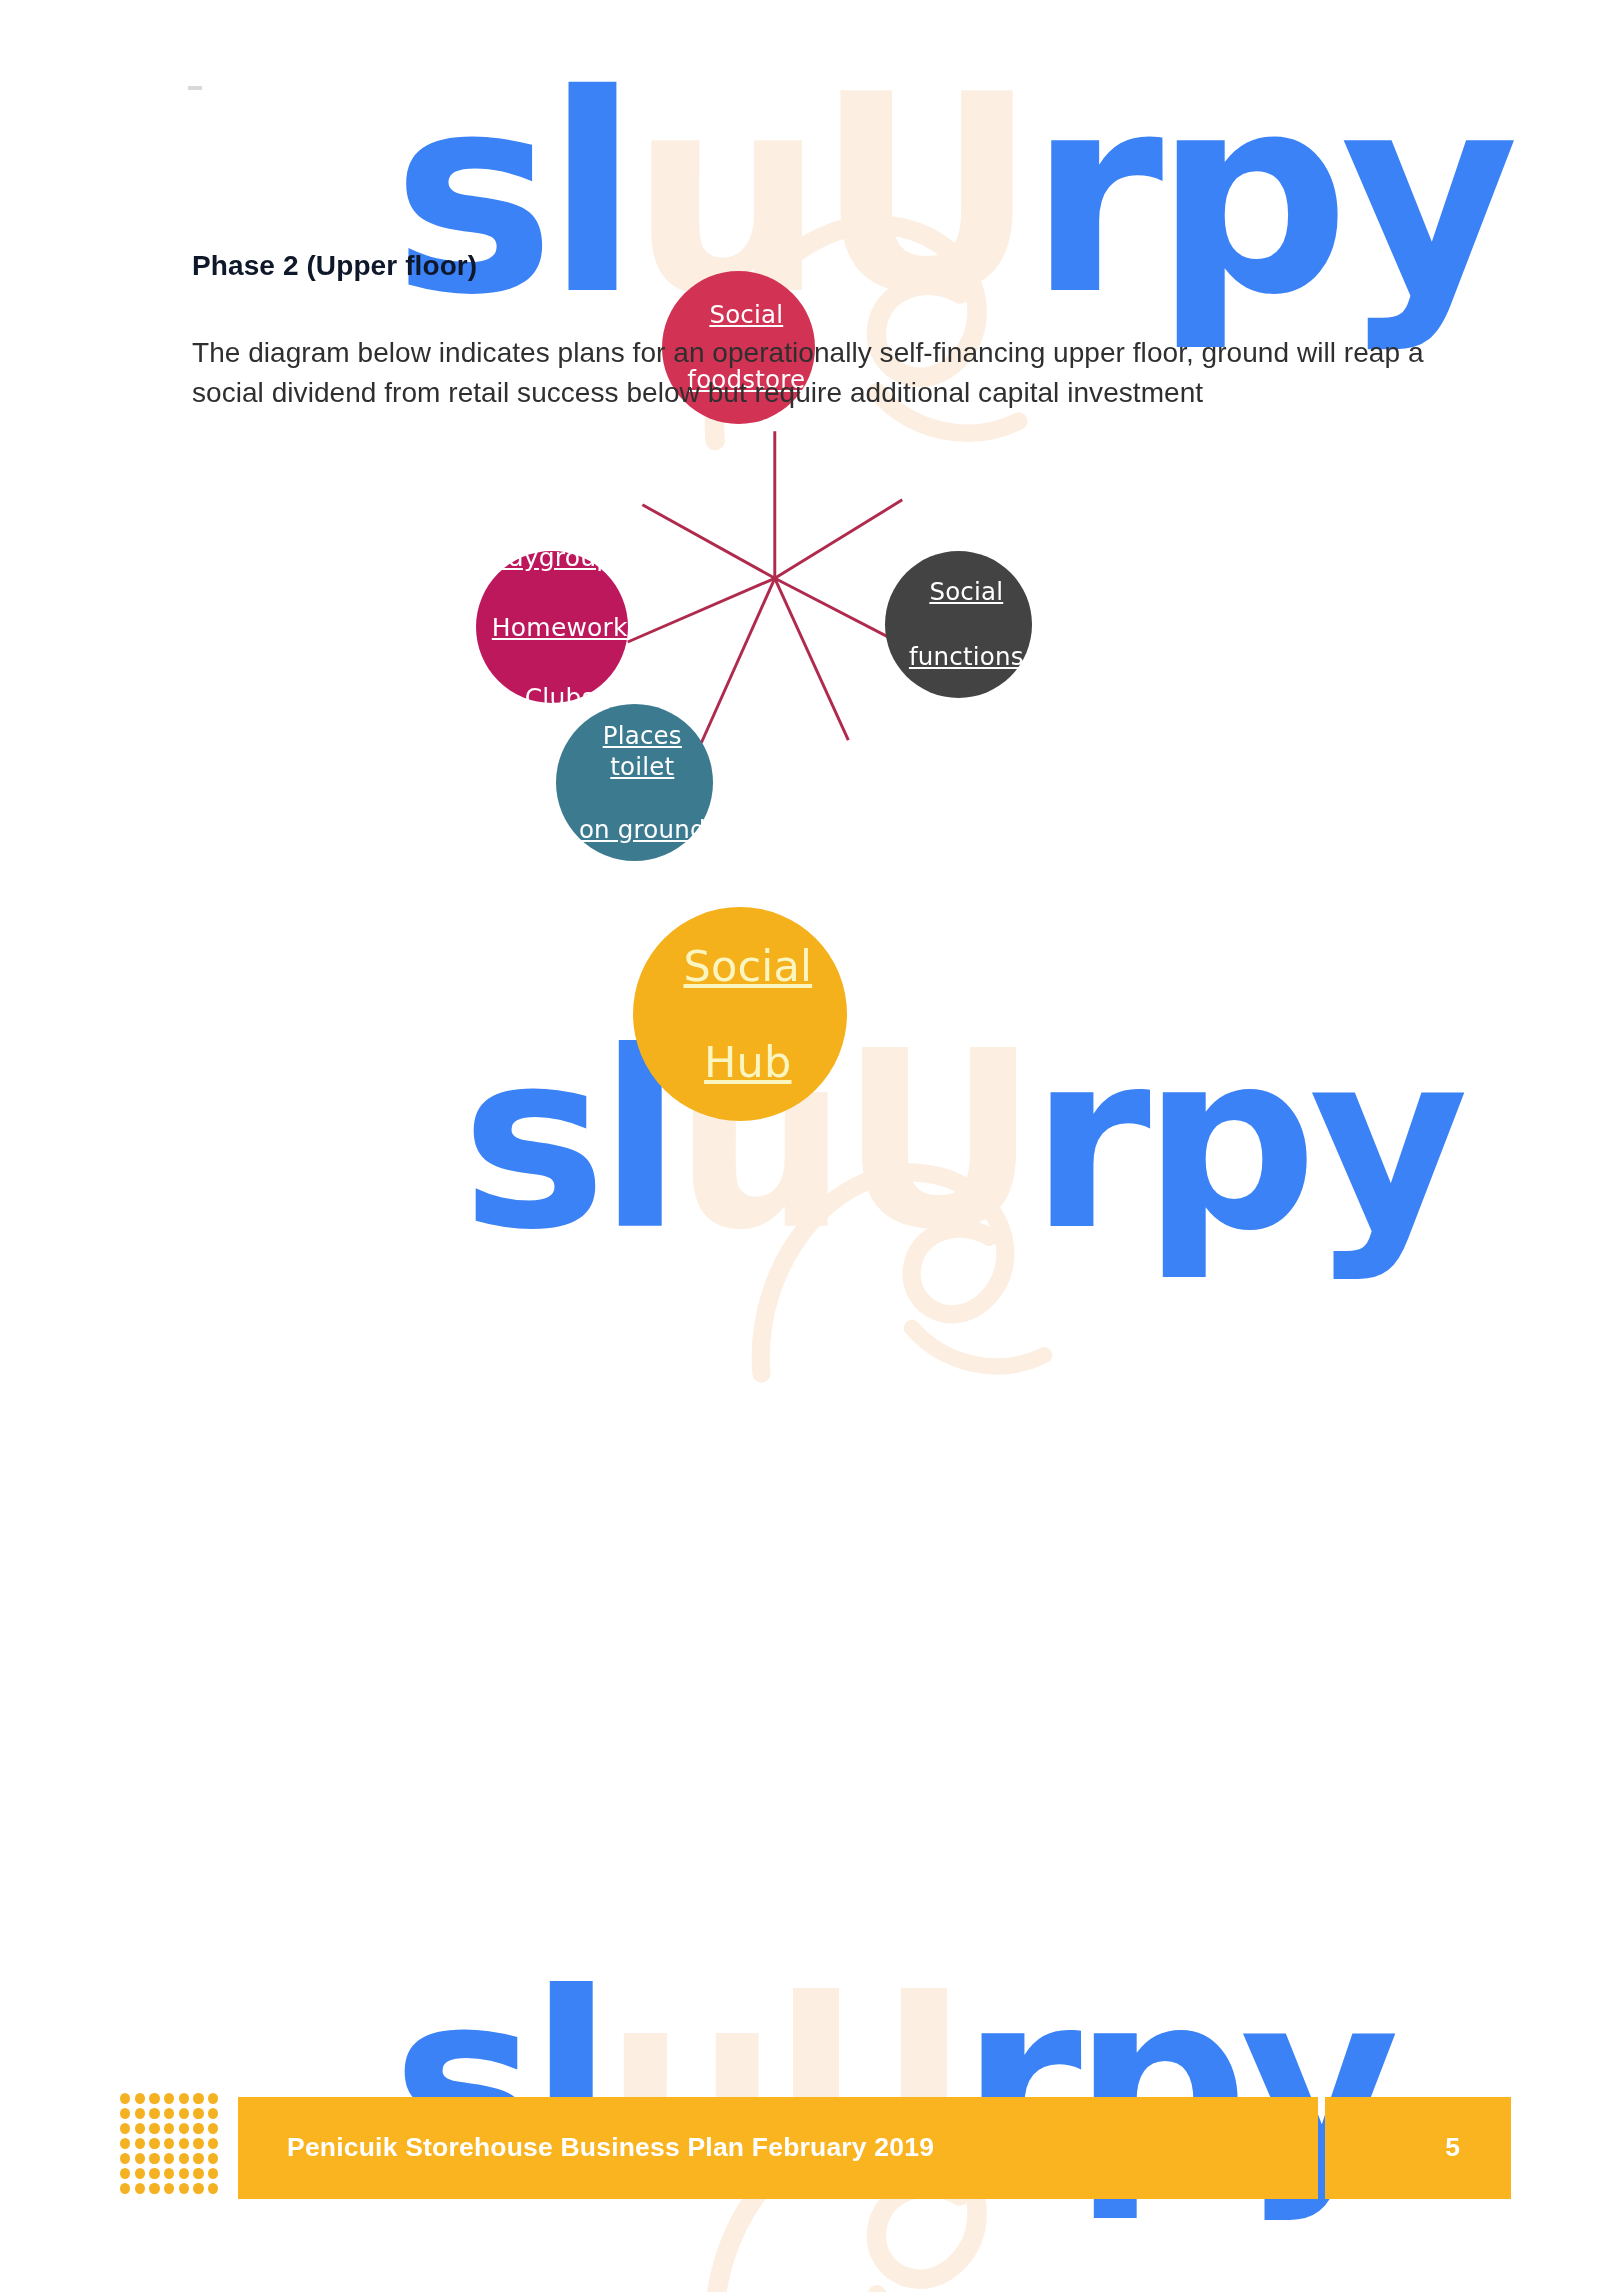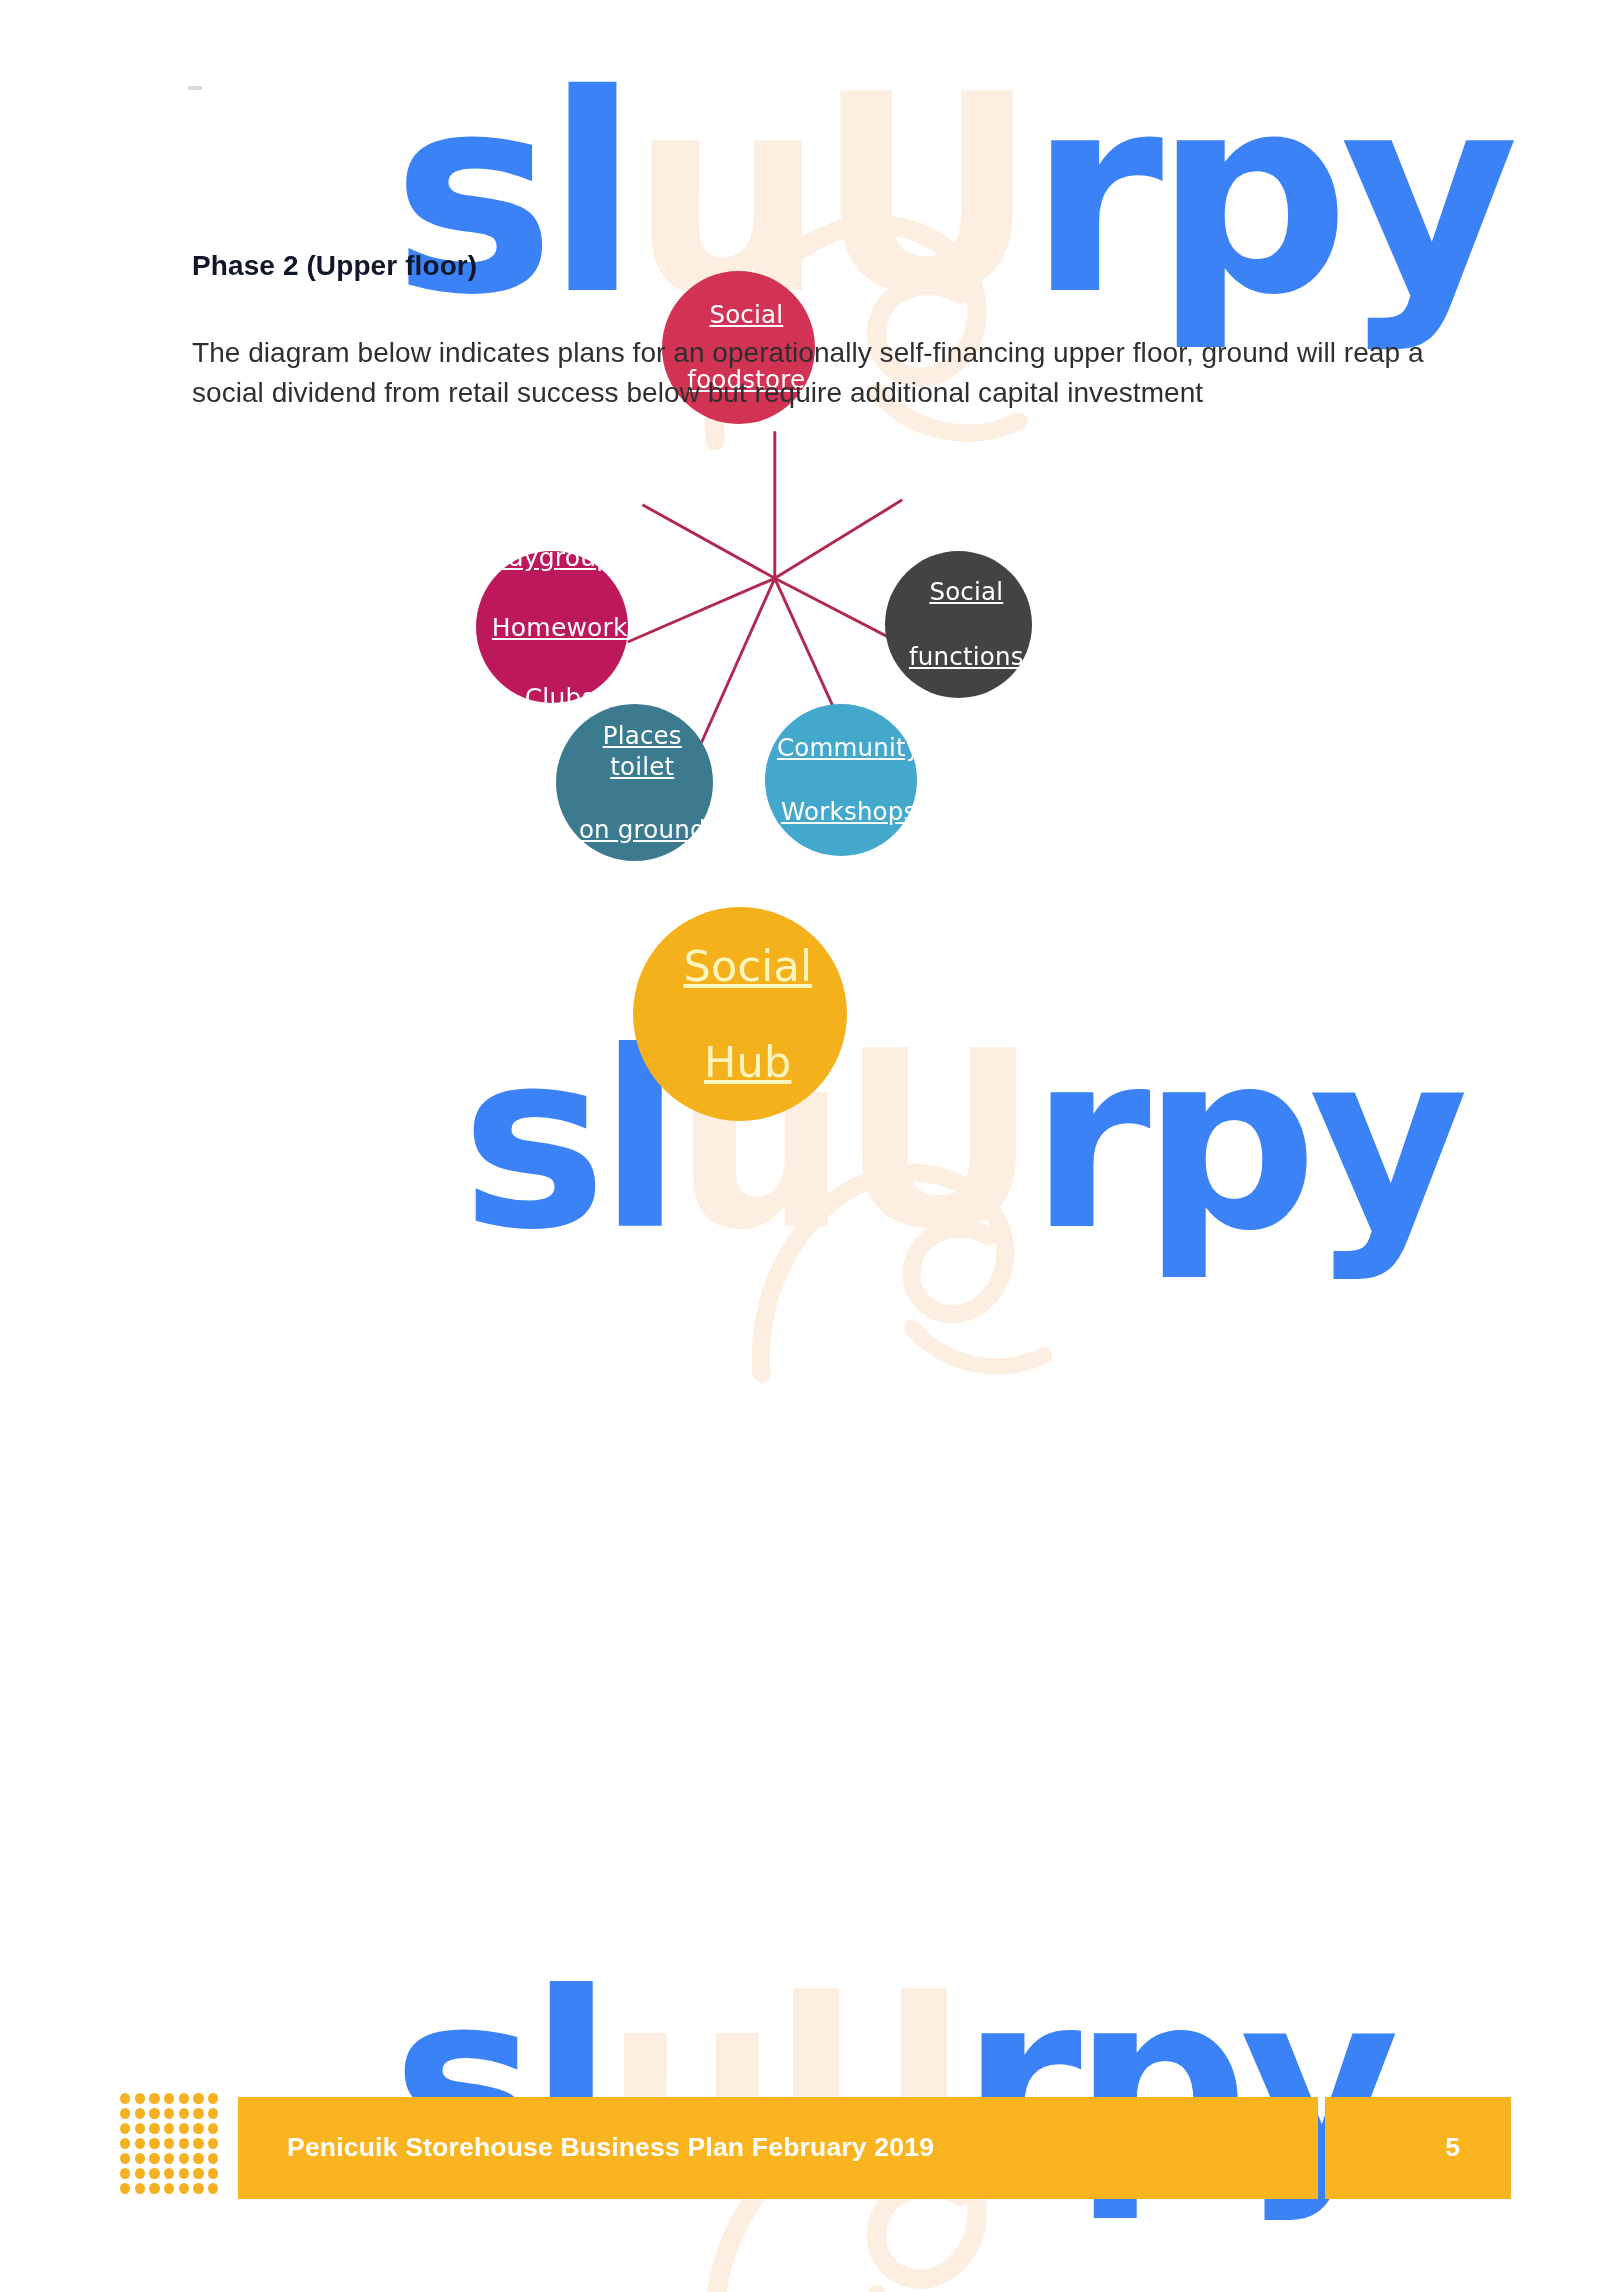--- a/index.html
+++ b/index.html
@@ -235,23 +235,20 @@
 
     <div class="node" style="left:348px; top:-121px; width:153px; height:153px; background:#d23253; font-size:24.5px; line-height:1.32;">
       <span><span>Social</span><br><span>foodstore</span></span>
     </div>
 
 
     <div class="node" style="left:571px; top:159px; width:147px; height:147px; background:#434343; font-size:24.5px; line-height:1.32;">
       <span><span>Social</span><br><span>functions</span></span>
     </div>
 
-    <div class="node" style="left:451px; top:312px; width:152px; height:152px; background:#43a8cc; font-size:24.5px; line-height:1.32;">
-      <span><span>Community</span><br><span>Workshops</span></span>
-    </div>
 
     <div class="node" style="left:242px; top:312px; width:157px; height:157px; background:#3c7b8f; font-size:24.5px; line-height:1.28;">
       <span><span>Changing</span><br><span>Places toilet</span><br><span>on ground</span><br><span>floor</span></span>
     </div>
 
     <div class="node" style="left:162px; top:159px; width:152px; height:152px; background:#be185d; font-size:25px; line-height:1.4;">
       <span><span>Playgroups,</span><br><span>Homework</span><br><span>Clubs</span></span>
     </div>
 
 

